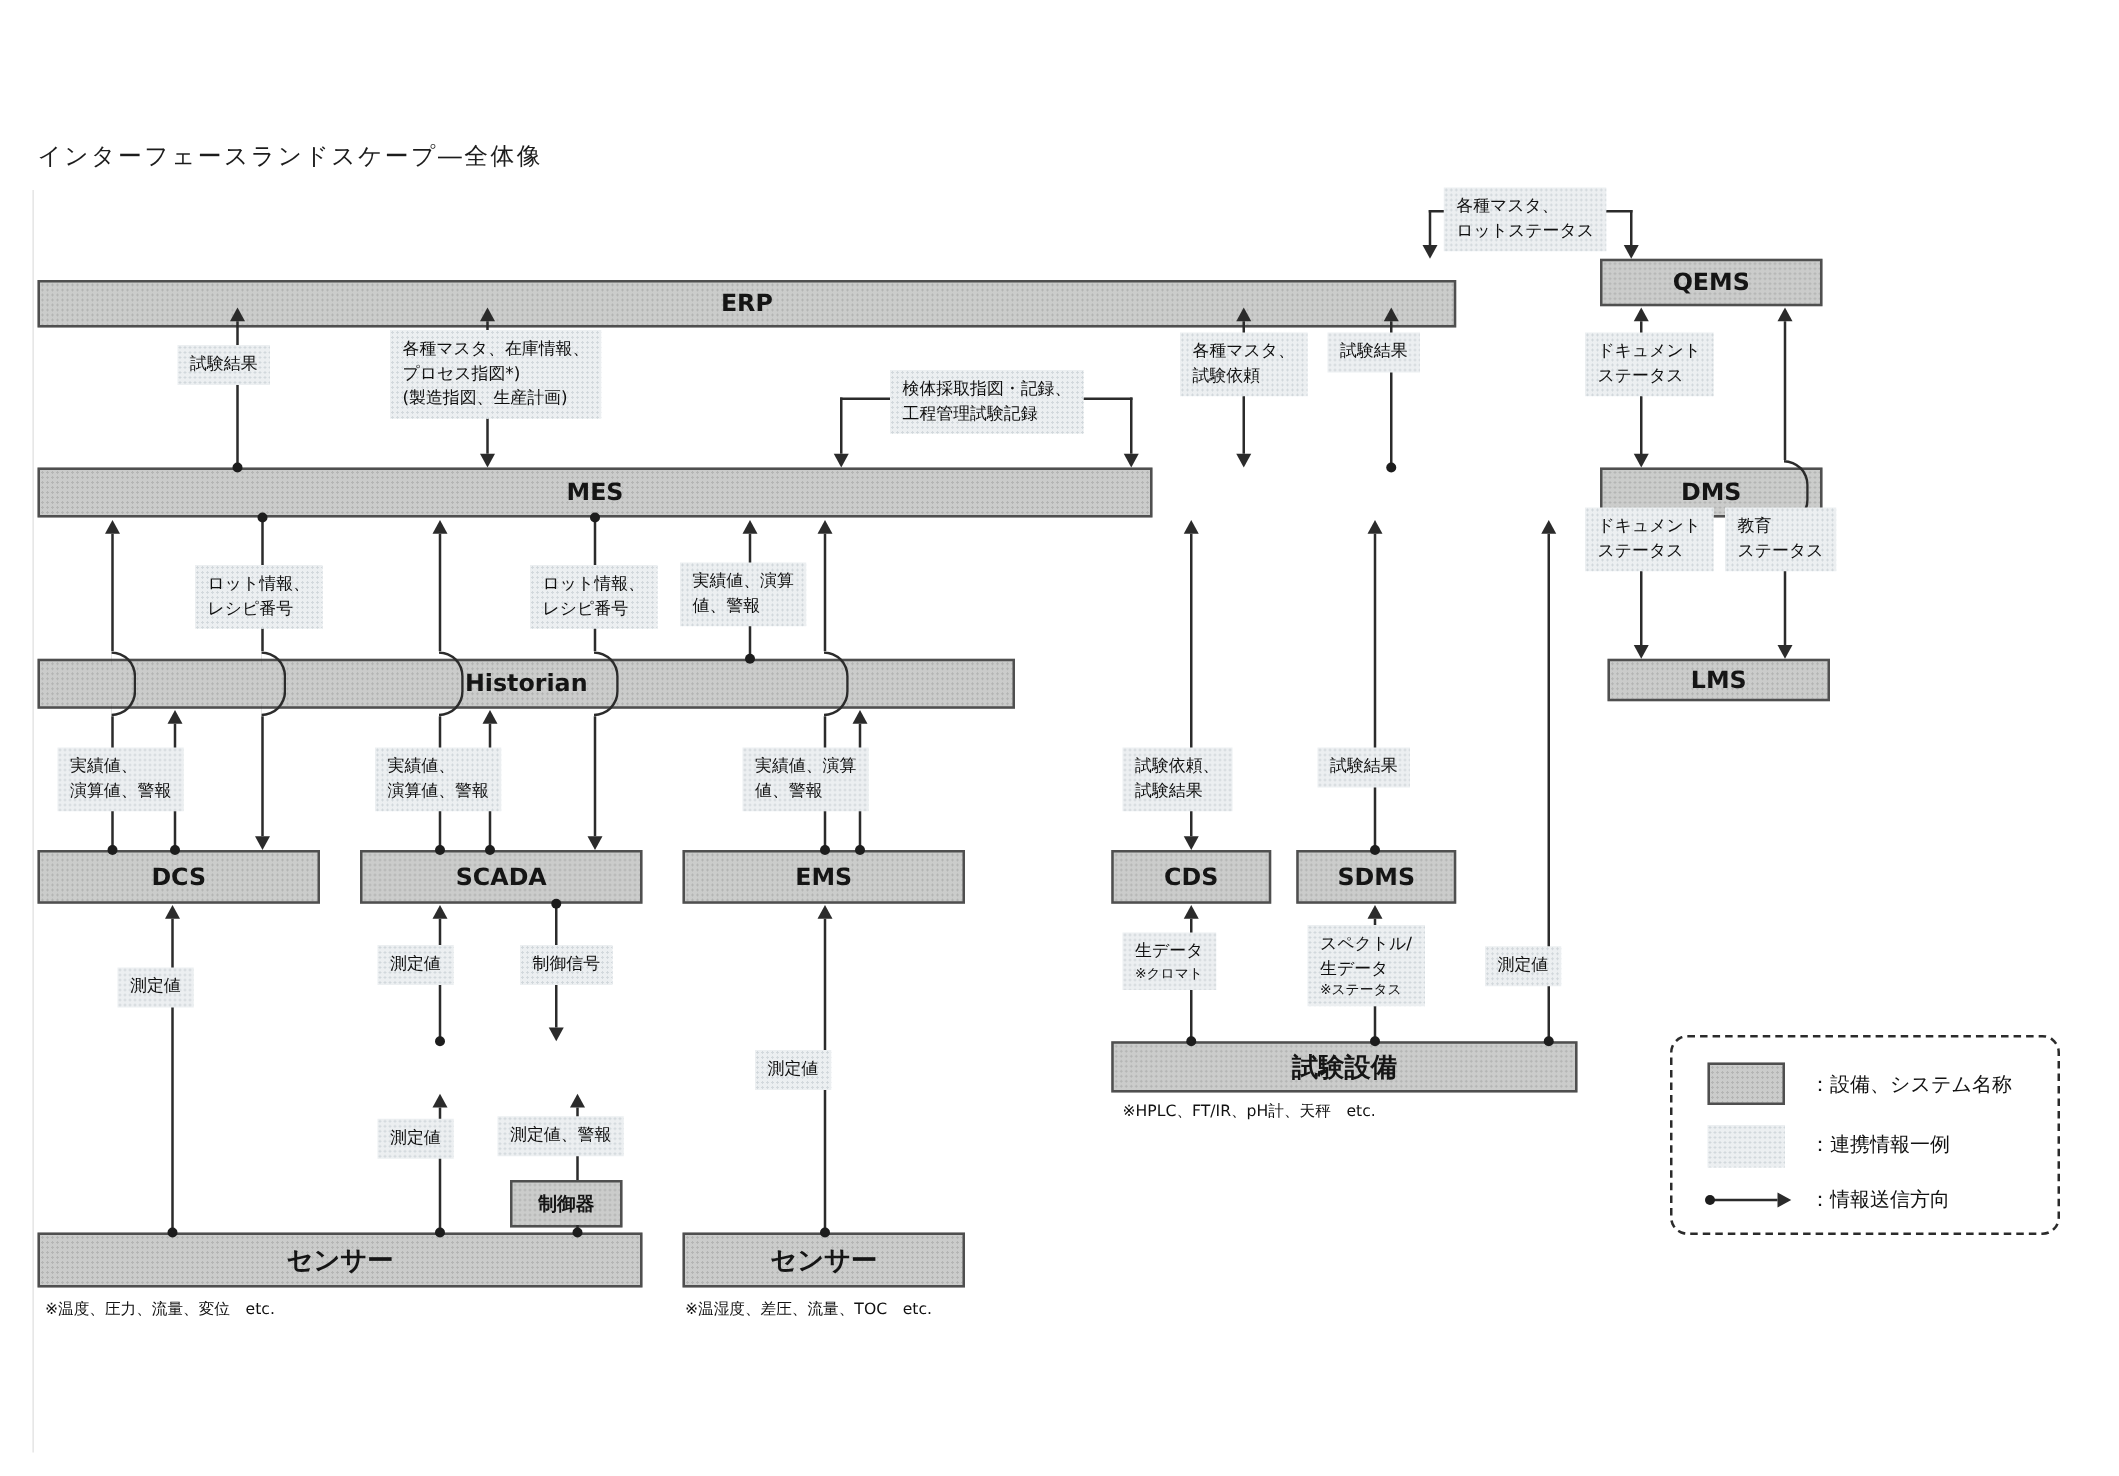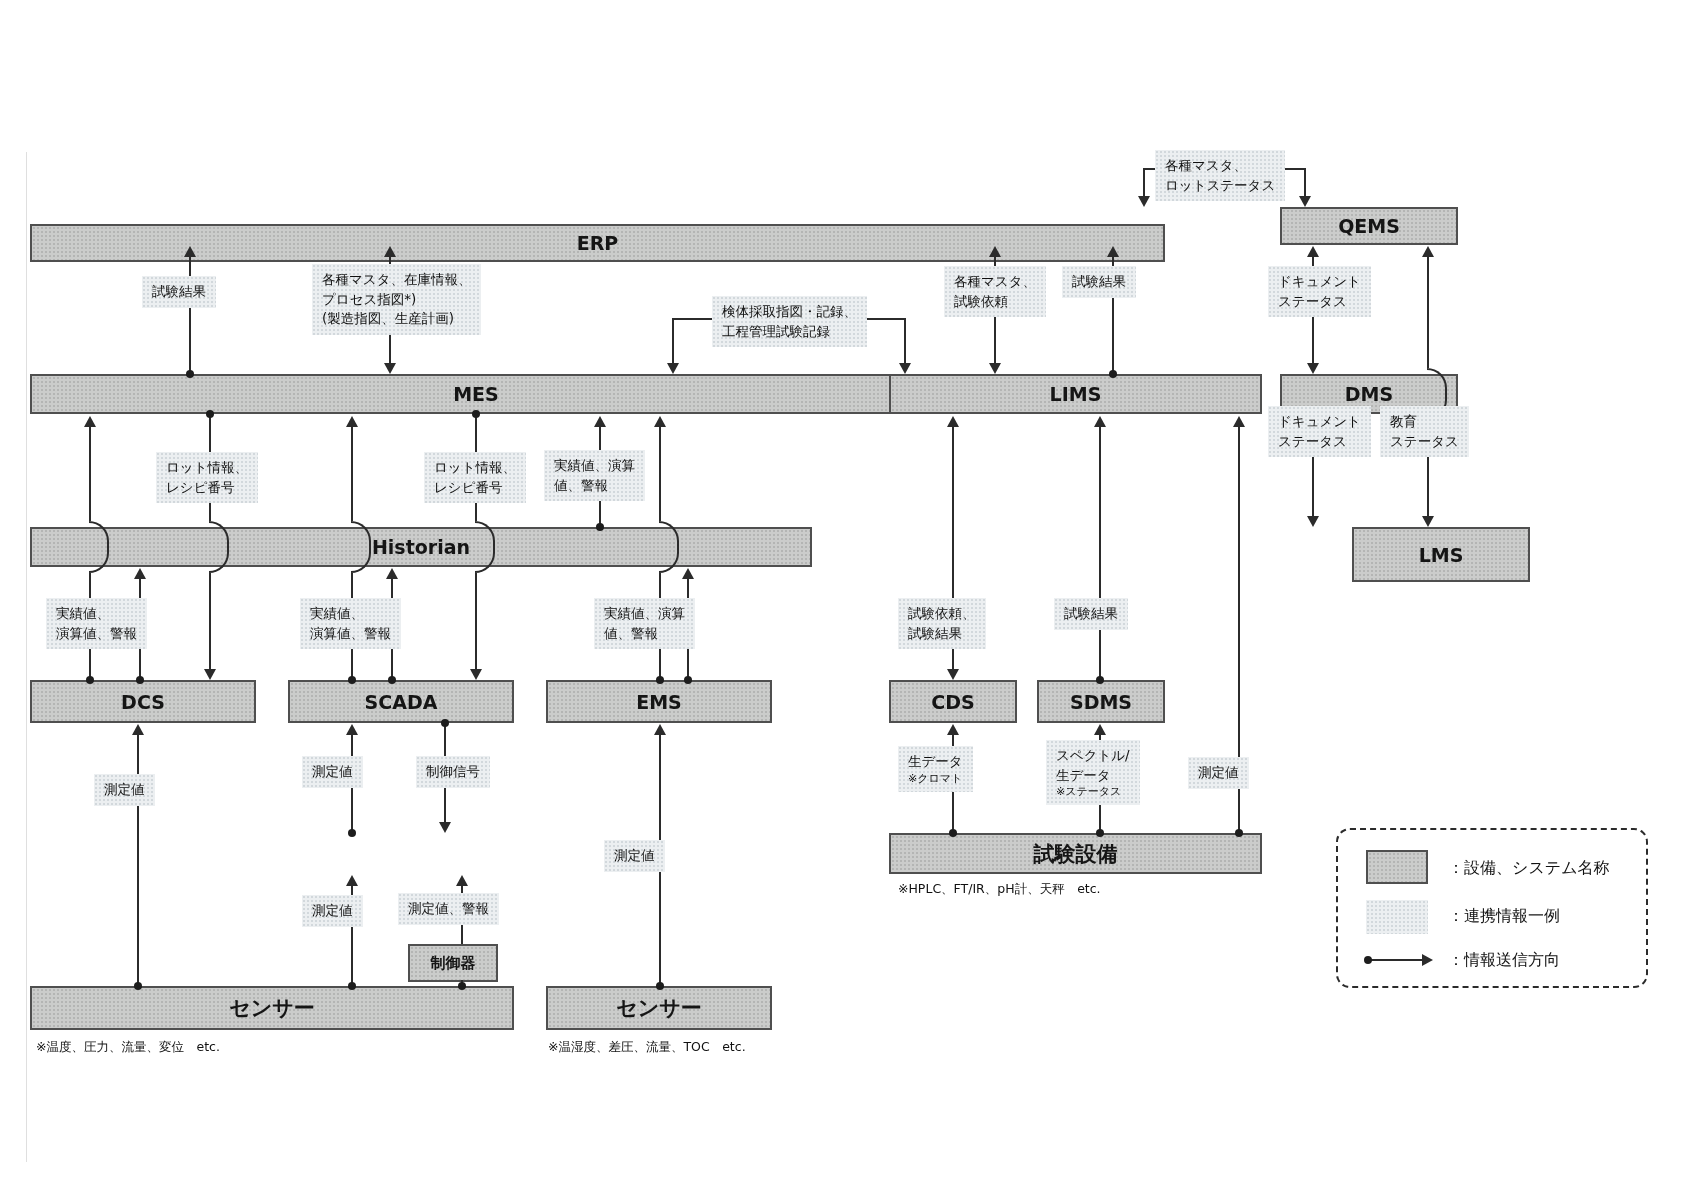--- a/index.html
+++ b/index.html
@@ -40,41 +40,39 @@
        border:2px solid #4f4f4f;}
   .swatch-flow{position:absolute;box-sizing:border-box;z-index:2;
        background-color:#eceff1;background-image:radial-gradient(#d2d8dc 1px,transparent 1px);background-size:4px 4px;}
   .edge-line{position:absolute;width:1px;background:#dfdfdf;z-index:0;}
 </style>
 </head>
 <body>
 
 <div id="canvas">
 
+  <div class="title" style="left:30px;top:112px">インターフェースランドスケープ―全体像</div>
   <div class="edge-line" style="left:26px;top:152px;height:1010px"></div>
 
   <div class="sys" style="left:30px;top:224px;width:1135px;height:38px">
       <span>ERP</span>
     </div>
   <div class="sys" style="left:1280px;top:207px;width:178px;height:38px">
       <span>QEMS</span>
     </div>
   <div class="sys" style="left:30px;top:374px;width:892px;height:40px">
       <span>MES</span>
     </div>
-  <div class="sys" style="left:889px;top:374px;width:373px;height:40px">
-      <span>LIMS</span>
-    </div>
   <div class="sys" style="left:1280px;top:374px;width:178px;height:40px">
       <span>DMS</span>
     </div>
   <div class="sys" style="left:30px;top:527px;width:782px;height:40px">
       <span>Historian</span>
     </div>
-  <div class="sys" style="left:1352px;top:527px;width:178px;height:55px">
+  <div class="sys" style="left:1286px;top:527px;width:178px;height:34px">
       <span>LMS</span>
     </div>
   <div class="sys" style="left:30px;top:680px;width:226px;height:43px">
       <span>DCS</span>
     </div>
   <div class="sys" style="left:288px;top:680px;width:226px;height:43px">
       <span>SCADA</span>
     </div>
   <div class="sys" style="left:546px;top:680px;width:226px;height:43px">
       <span>EMS</span>

